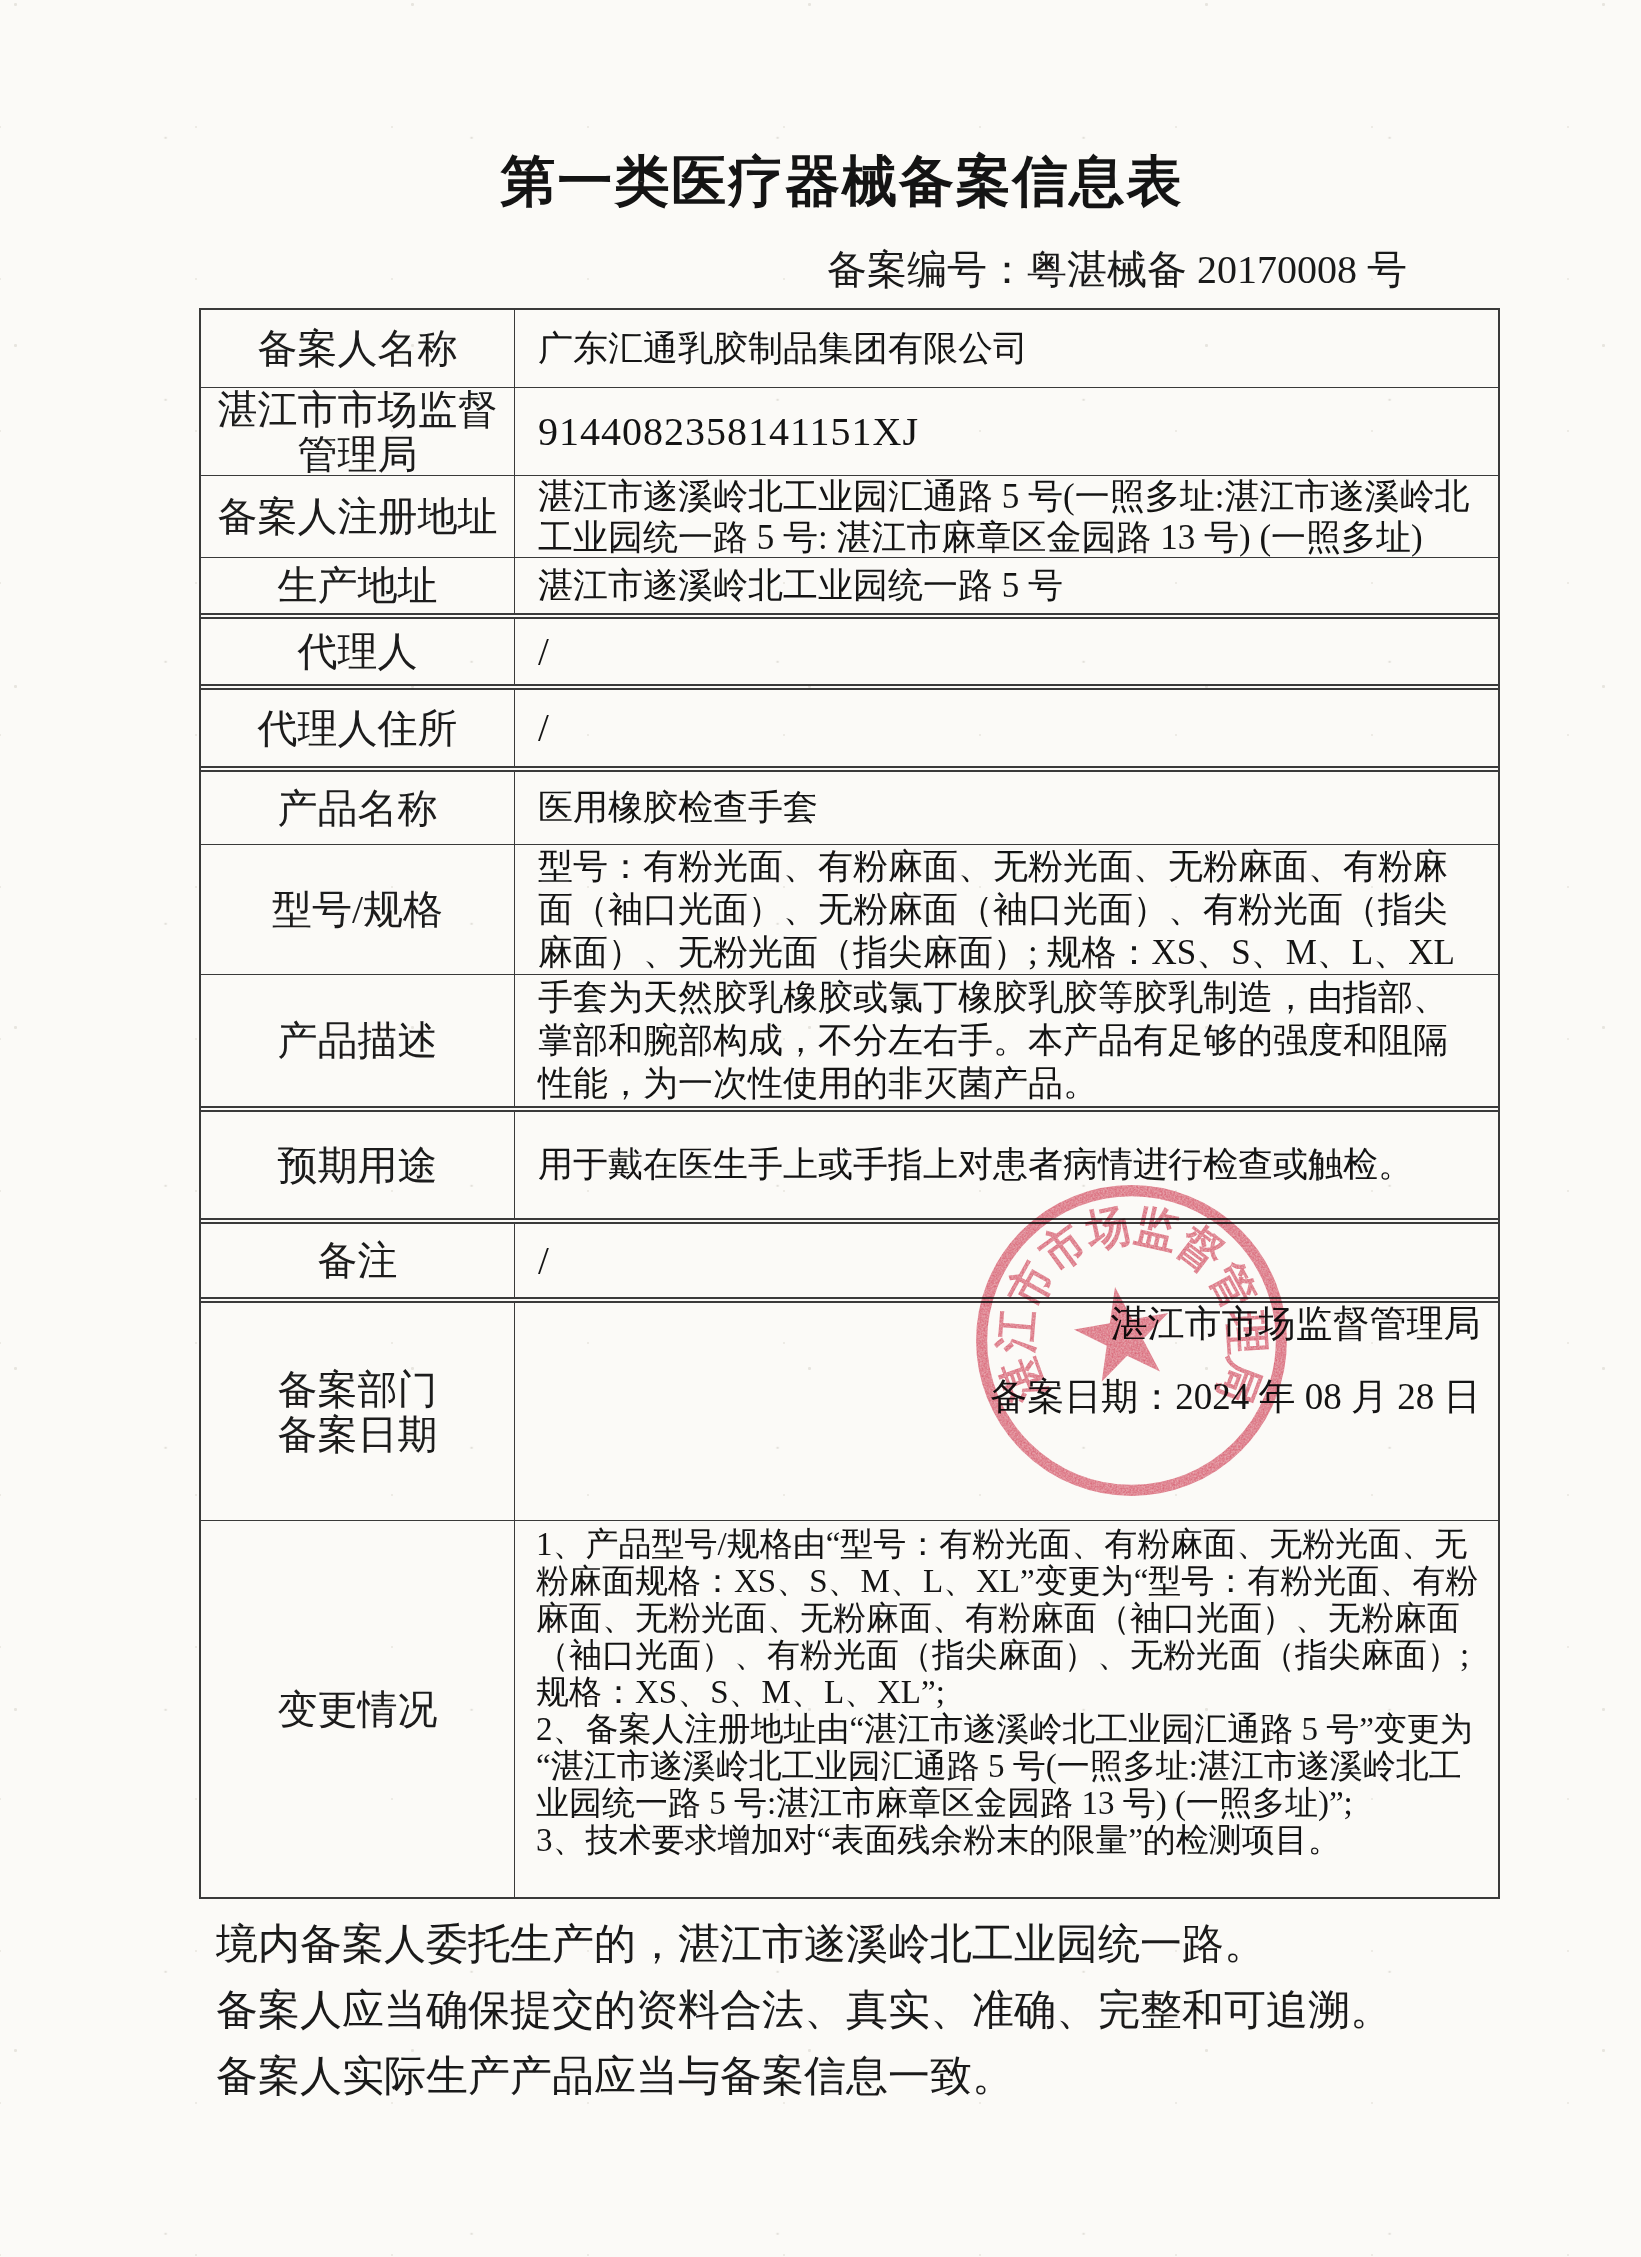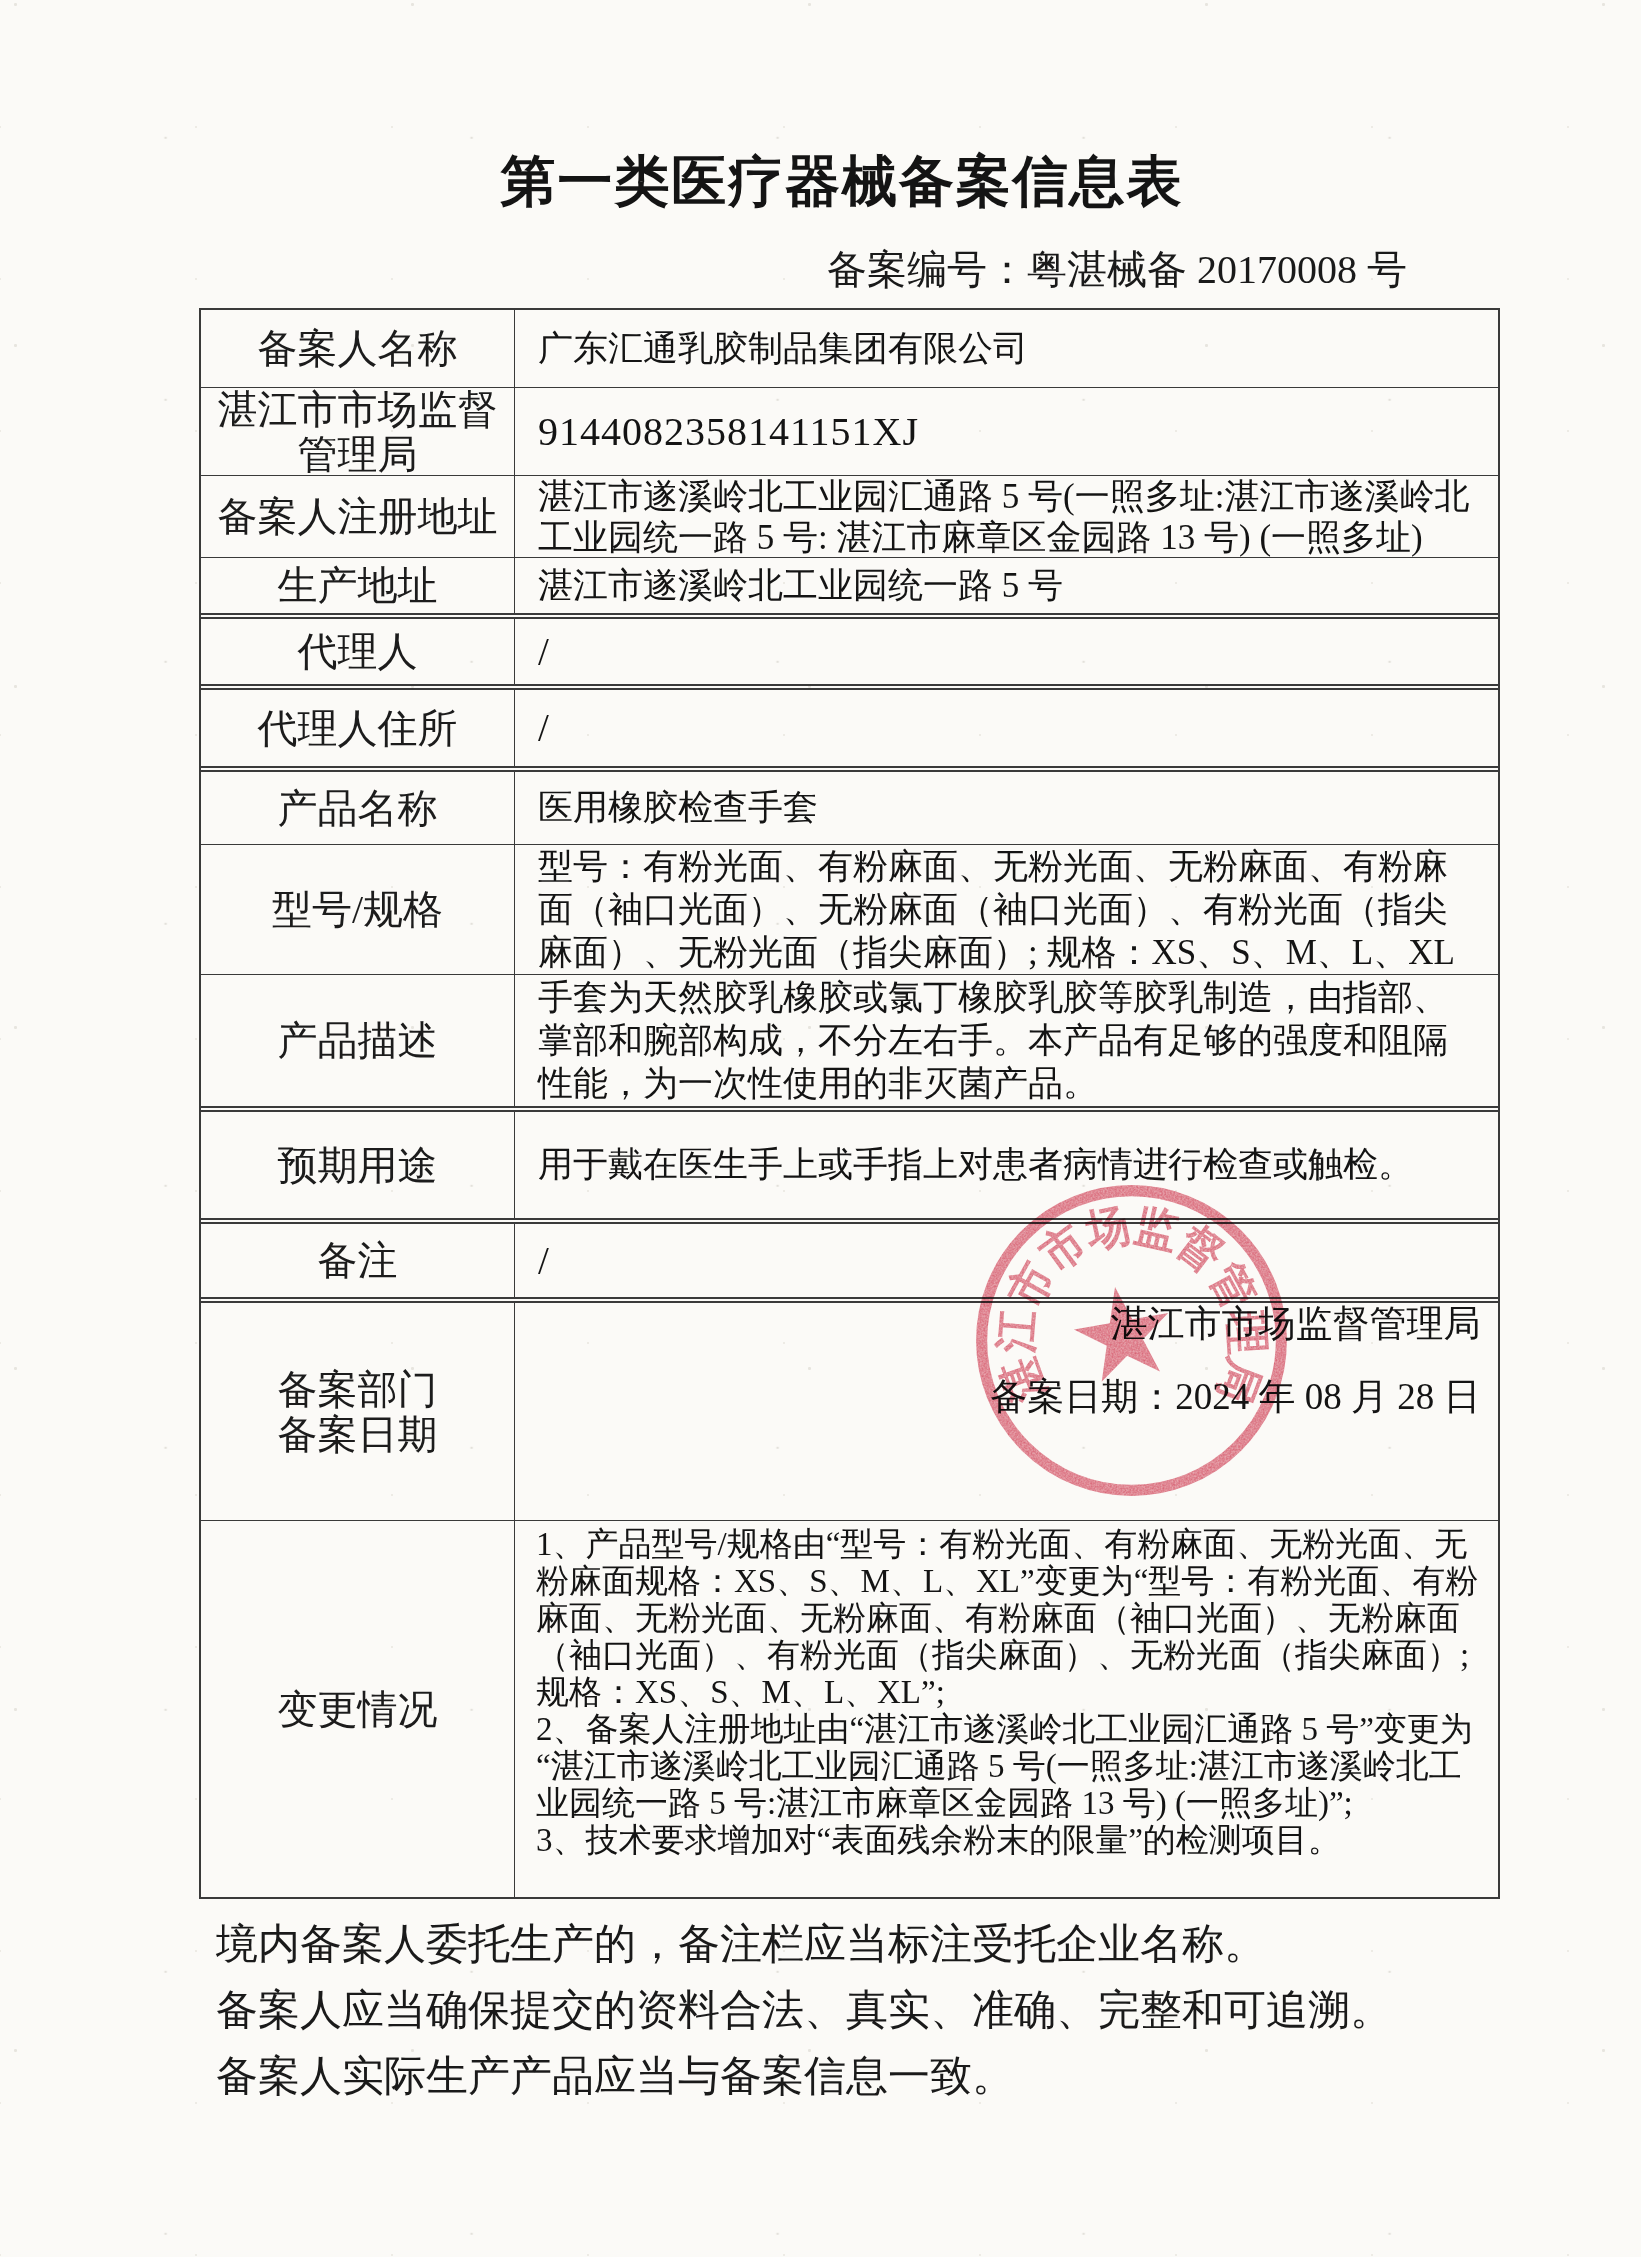--- a/index.html
+++ b/index.html
@@ -164,19 +164,19 @@
     <g filter="url(#rough)">
       <circle cx="0" cy="0" r="155" fill="none" stroke="var(--stamp-color,#d5495f)" stroke-width="11.5"></circle>
       <polygon transform="translate(-8,-4) rotate(-10)" points="0,-52 11.8,-16.2 49.5,-16.1 19,6.2 30.6,42.1 0,20 -30.6,42.1 -19,6.2 -49.5,-16.1 -11.8,-16.2" fill="var(--stamp-color,#d5495f)"></polygon>
       <text font-family="Liberation Sans, DejaVu Sans, sans-serif" font-size="47" font-weight="600" fill="var(--stamp-color,#d5495f)">
         <textPath href="#sealArc" startOffset="5" textLength="440" lengthAdjust="spacingAndGlyphs">湛江市市场监督管理局</textPath>
       </text>
     </g>
   </svg>
 
   <div class="footer">
-    <div>境内备案人委托生产的，备注栏应当标注受托企业名称。</div>
+    <div>境内备案人委托生产的，湛江市遂溪岭北工业园统一路。</div>
     <div>备案人应当确保提交的资料合法、真实、准确、完整和可追溯。</div>
     <div>备案人实际生产产品应当与备案信息一致。</div>
   </div>
 
 </div>
 
 
 </body></html>

